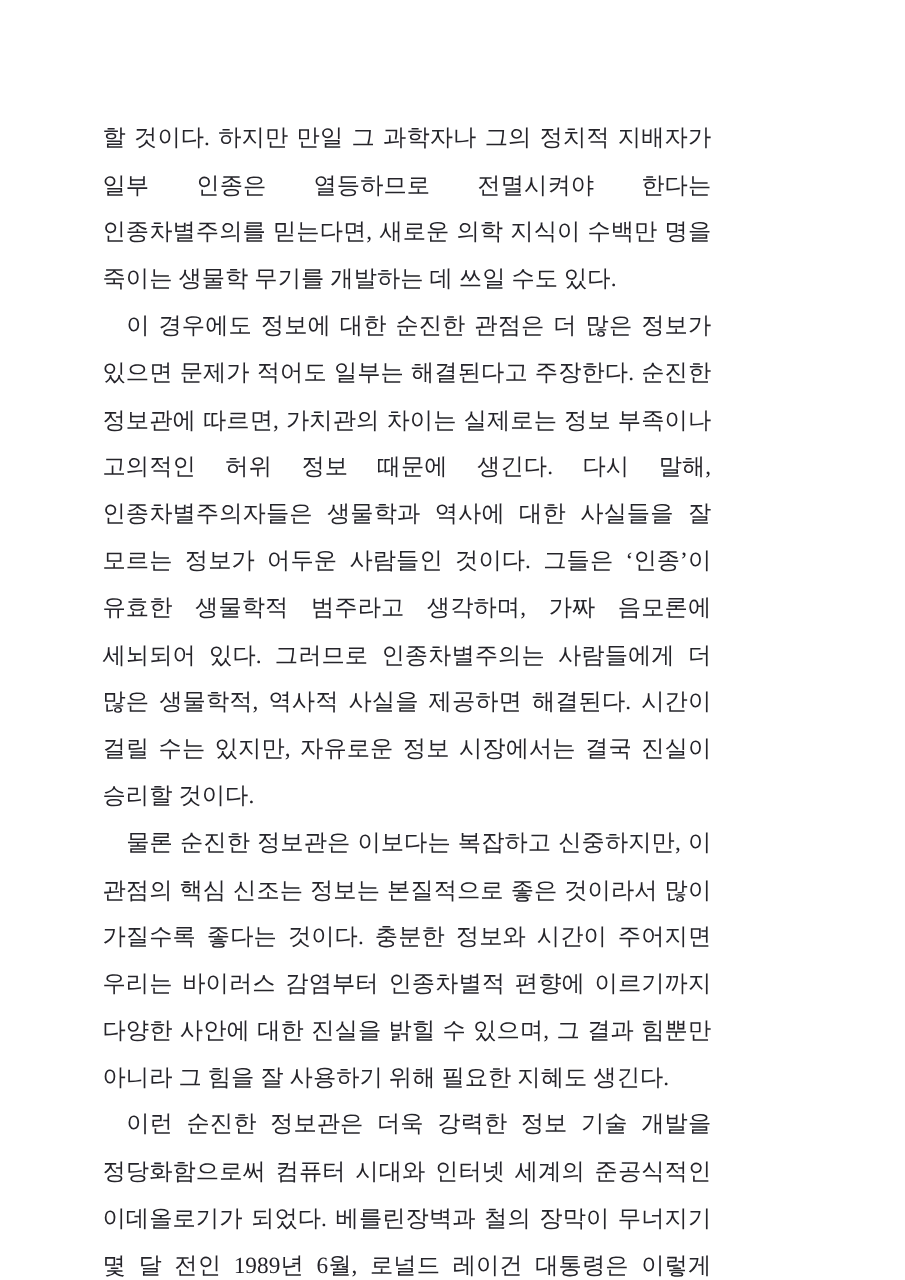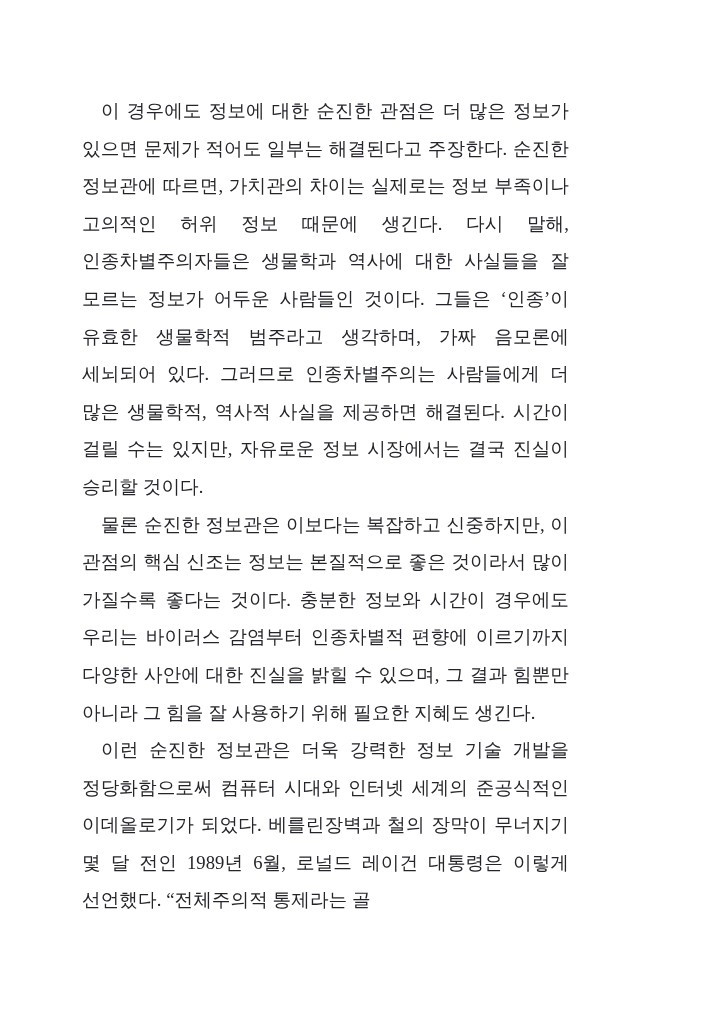--- a/index.html
+++ b/index.html
@@ -85,19 +85,20 @@
   .ornament svg {
     display: block;
   }
 </style>
 </head>
 <body>
 
 <div class="page">
 
   <div class="text-column">
+    <p class="para">할 것이다. 하지만 만일 그 과학자나 그의 정치적 지배자가 일부 인종은 열등하므로 전멸시켜야 한다는 인종차별주의를 믿는다면, 새로운 의학 지식이 수백만 명을 죽이는 생물학 무기를 개발하는 데 쓰일 수도 있다.</p>
     <p class="para indent">이 경우에도 정보에 대한 순진한 관점은 더 많은 정보가 있으면 문제가 적어도 일부는 해결된다고 주장한다. 순진한 정보관에 따르면, 가치관의 차이는 실제로는 정보 부족이나 고의적인 허위 정보 때문에 생긴다. 다시 말해, 인종차별주의자들은 생물학과 역사에 대한 사실들을 잘 모르는 정보가 어두운 사람들인 것이다. 그들은 ‘인종’이 유효한 생물학적 범주라고 생각하며, 가짜 음모론에 세뇌되어 있다. 그러므로 인종차별주의는 사람들에게 더 많은 생물학적, 역사적 사실을 제공하면 해결된다. 시간이 걸릴 수는 있지만, 자유로운 정보 시장에서는 결국 진실이 승리할 것이다.</p>
-    <p class="para indent">물론 순진한 정보관은 이보다는 복잡하고 신중하지만, 이 관점의 핵심 신조는 정보는 본질적으로 좋은 것이라서 많이 가질수록 좋다는 것이다. 충분한 정보와 시간이 경우에도 우리는 바이러스 감염부터 인종차별적 편향에 이르기까지 다양한 사안에 대한 진실을 밝힐 수 있으며, 그 결과 힘뿐만 아니라 그 힘을 잘 사용하기 위해 필요한 지혜도 생긴다.</p>
+    <p class="para indent">물론 순진한 정보관은 이보다는 복잡하고 신중하지만, 이 관점의 핵심 신조는 정보는 본질적으로 좋은 것이라서 많이 가질수록 좋다는 것이다. 충분한 정보와 시간이 주어지면 우리는 바이러스 감염부터 인종차별적 편향에 이르기까지 다양한 사안에 대한 진실을 밝힐 수 있으며, 그 결과 힘뿐만 아니라 그 힘을 잘 사용하기 위해 필요한 지혜도 생긴다.</p>
     <p class="para indent">이런 순진한 정보관은 더욱 강력한 정보 기술 개발을 정당화함으로써 컴퓨터 시대와 인터넷 세계의 준공식적인 이데올로기가 되었다. 베를린장벽과 철의 장막이 무너지기 몇 달 전인 1989년 6월, 로널드 레이건 대통령은 이렇게 선언했다. “전체주의적 통제라는 골</p>
   </div>
 
 
 </div>
 
 </body></html>

